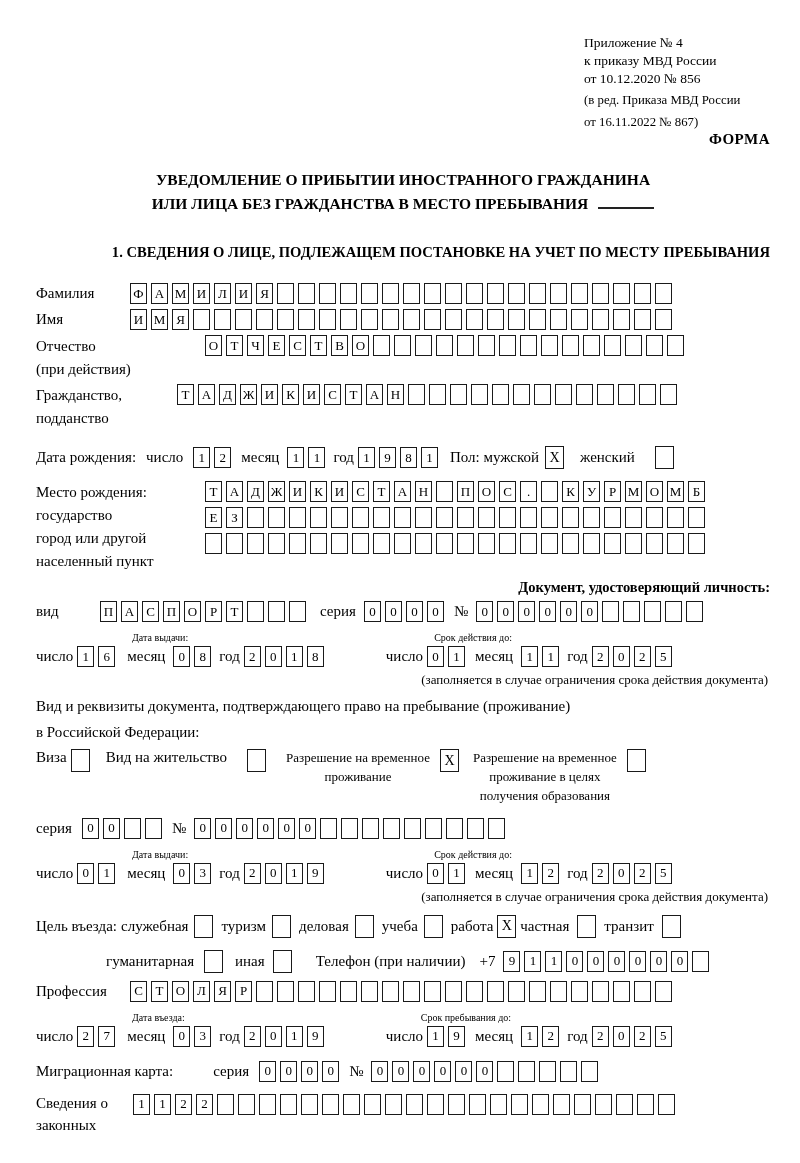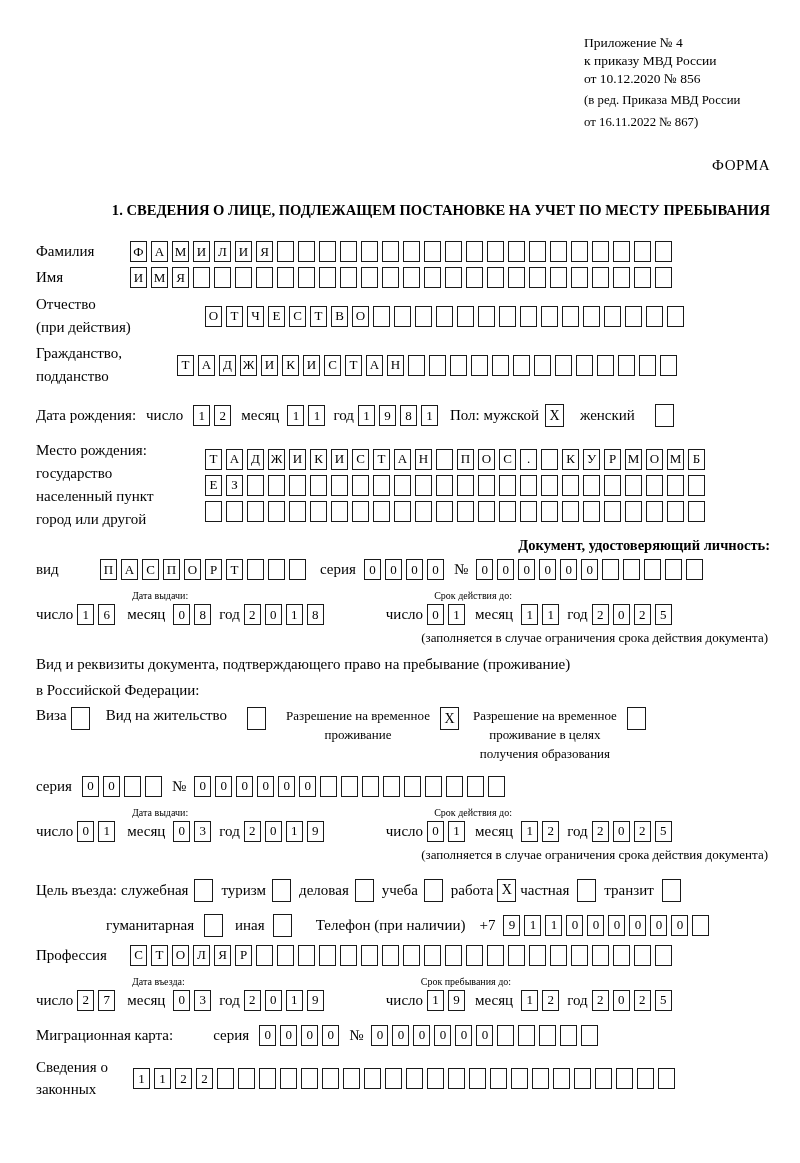--- a/index.html
+++ b/index.html
@@ -16,25 +16,25 @@
   .cell {
     width: 17px; height: 21px; border: 1.6px solid #1a1a1a; flex: none;
     display: flex; align-items: center; justify-content: center; font-size: 13px;
   }
   .cb {
     width: 19px; height: 23px; border: 1.6px solid #1a1a1a; flex: none;
     display: flex; align-items: center; justify-content: center; font-size: 14px;
   }
   .hdr { width: 186px; margin-left: auto; font-size: 13.5px; line-height: 1.32; }
   .hdr .rev { font-size: 12.8px; margin-top: 5px; }
-  .forma { text-align: right; font-weight: normal; font-size: 15px; margin-top: 26px; letter-spacing: .5px; }
+  .forma { text-align: right; font-weight: bold; font-size: 15px; letter-spacing: .5px; }
   .title { text-align: center; font-weight: bold; font-size: 15.5px; line-height: 1.55; margin-top: 20px; }
   .uline { display: inline-block; width: 56px; border-bottom: 2px solid #222; height: 14px; margin-left: 10px; }
   .sec1 { text-align: right; font-weight: bold; font-size: 14.6px; margin-top: 28px; }
-  .g2 { display: flex; align-items: center; }
+  .g2 { display: flex; align-items: flex-start; }
   .lcol { flex: none; font-size: 15px; line-height: 23px; }
   .stack > * + * { margin-top: 5px; }
   .w94 { width: 94px; flex: none; }
   .w169 { width: 169px; flex: none; }
   .w141 { width: 141px; flex: none; }
   .w97 { width: 97px; flex: none; }
   .ml4{margin-left:4px}.ml6{margin-left:6px}.ml8{margin-left:8px}.ml10{margin-left:10px}
   .ml12{margin-left:12px}.ml14{margin-left:14px}.ml16{margin-left:16px}.ml20{margin-left:20px}
   .ml24{margin-left:24px}.ml40{margin-left:40px}.ml62{margin-left:62px}
   .ml70{margin-left:70px}
@@ -50,20 +50,26 @@
   <div class="hdr">
     <div>Приложение № 4</div>
     <div>к приказу МВД России</div>
     <div>от 10.12.2020 № 856</div>
     <div class="rev">(в ред. Приказа МВД России</div>
     <div class="rev">от 16.11.2022 № 867)</div>
   </div>
 
   <div class="forma">ФОРМА</div>
 
+  <div class="title">
+    <div>УВЕДОМЛЕНИЕ О ПРИБЫТИИ ИНОСТРАННОГО ГРАЖДАНИНА</div>
+    <div>
+      <span>ИЛИ ЛИЦА БЕЗ ГРАЖДАНСТВА В МЕСТО ПРЕБЫВАНИЯ</span><span class="uline"></span>
+    </div>
+  </div>
 
   <div class="sec1">1. СВЕДЕНИЯ О ЛИЦЕ, ПОДЛЕЖАЩЕМ ПОСТАНОВКЕ НА УЧЕТ ПО МЕСТУ ПРЕБЫВАНИЯ</div>
 
   <div class="row" style="margin-top:22px">
     <div class="lbl w94">Фамилия</div>
     <div class="cells">
         <span class="cell">Ф</span>
         <span class="cell">А</span>
         <span class="cell">М</span>
         <span class="cell">И</span>
@@ -211,22 +217,22 @@
     <span class="lbl ml12">Пол: мужской</span>
     <span class="cb ml6">X</span>
     <span class="lbl ml16">женский</span>
     <span class="cb ml20"></span>
   </div>
 
   <div class="g2" style="margin-top:12px">
     <div class="lcol w169">
       <div>Место рождения:</div>
       <div>государство</div>
+      <div>город или другой</div>
       <div>населенный пункт</div>
-      <div>город или другой</div>
     </div>
     <div class="stack">
       <div class="cells">
           <span class="cell">Т</span>
           <span class="cell">А</span>
           <span class="cell">Д</span>
           <span class="cell">Ж</span>
           <span class="cell">И</span>
           <span class="cell">К</span>
           <span class="cell">И</span>
@@ -468,21 +474,21 @@
     <span class="lbl ml8">год</span>
     <div class="cells ml4">
         <span class="cell">2</span>
         <span class="cell">0</span>
         <span class="cell">2</span>
         <span class="cell">5</span>
       </div>
   </div>
   <div class="noteR">(заполняется в случае ограничения срока действия документа)</div>
 
-  <div class="row" style="margin-top:16px">
+  <div class="row" style="margin-top:10px">
     <span class="lbl">Цель въезда:</span>
     <span class="lbl ml4">служебная</span>
     <span class="cb ml6"></span>
     <span class="lbl ml8">туризм</span>
     <span class="cb ml6"></span>
     <span class="lbl ml8">деловая</span>
     <span class="cb ml6"></span>
     <span class="lbl ml8">учеба</span>
     <span class="cb ml6"></span>
     <span class="lbl ml8">работа</span>

